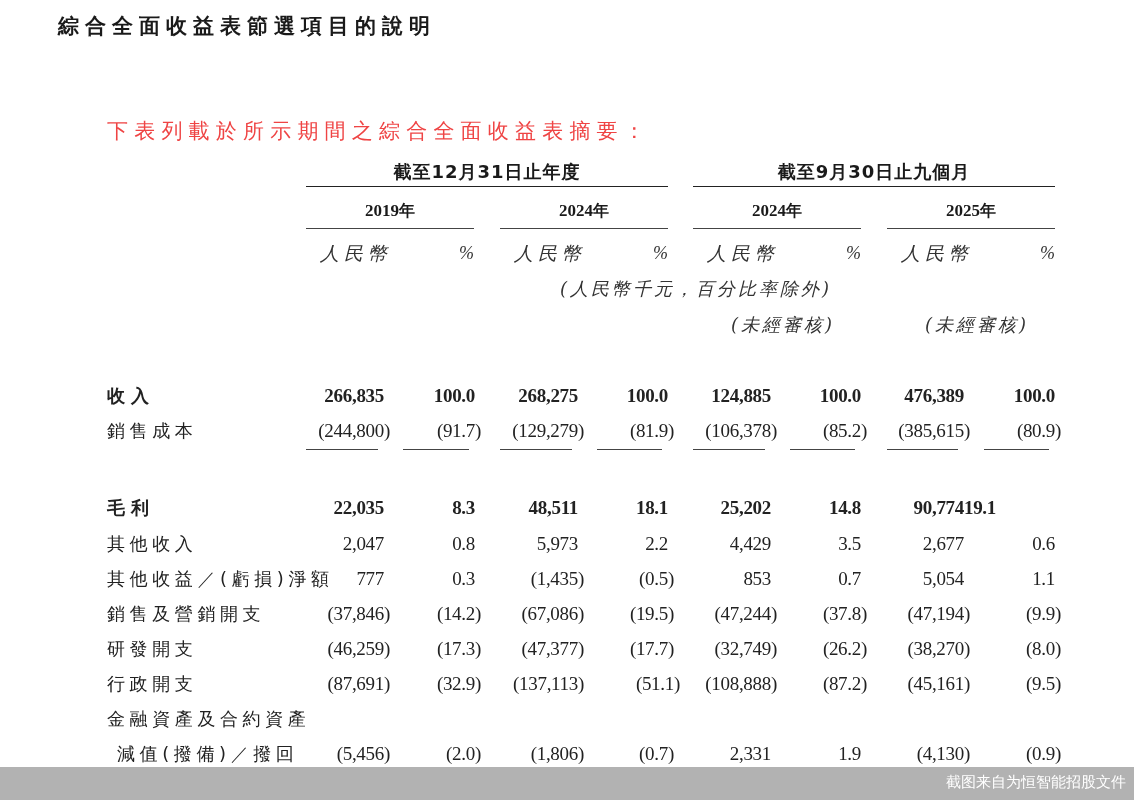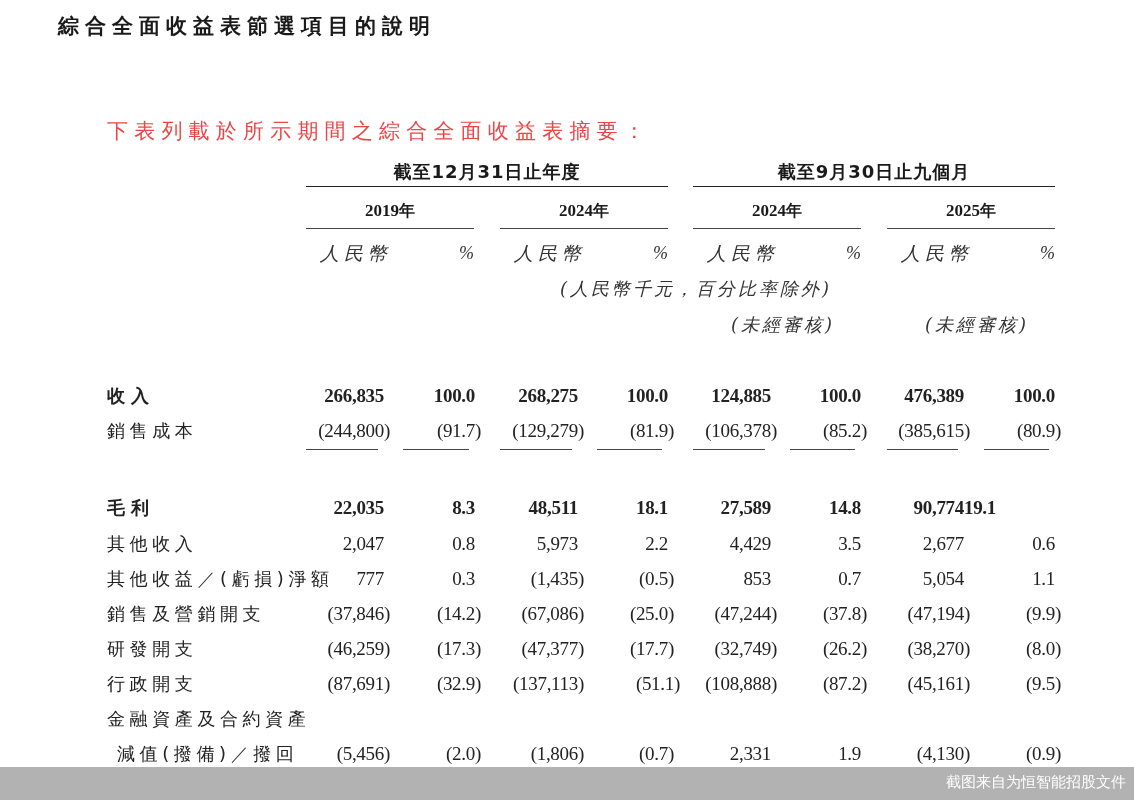--- a/index.html
+++ b/index.html
@@ -121,21 +121,21 @@
     <div class="hline thin" style="top: 449px; left: 790px; width: 65px;"></div>
     <div class="abs cell" style="top: 420px; left: 820px; width: 150px;">(385,615)</div>
     <div class="hline thin" style="top: 449px; left: 887px; width: 71px;"></div>
     <div class="abs cell" style="top: 420px; left: 911px; width: 150px;">(80.9)</div>
     <div class="hline thin" style="top: 449px; left: 984px; width: 65px;"></div>
     <div class="abs row-label bold" style="top: 496px;">毛利</div>
     <div class="abs cell bold" style="top: 497px; left: 234px; width: 150px;">22,035</div>
     <div class="abs cell bold" style="top: 497px; left: 325px; width: 150px;">8.3</div>
     <div class="abs cell bold" style="top: 497px; left: 428px; width: 150px;">48,511</div>
     <div class="abs cell bold" style="top: 497px; left: 518px; width: 150px;">18.1</div>
-    <div class="abs cell bold" style="top: 497px; left: 621px; width: 150px;">27,589</div>
+    <div class="abs cell bold" style="top: 497px; left: 621px; width: 150px;">25,202</div>
     <div class="abs cell bold" style="top: 497px; left: 711px; width: 150px;">14.8</div>
     <div class="abs cell bold" style="top: 497px; left: 814px; width: 150px;">90,774</div>
     <div class="abs cell bold" style="top: 497px; left: 905px; width: 150px; text-align: center;">19.1</div>
     <div class="abs row-label" style="top: 532px;">其他收入</div>
     <div class="abs cell" style="top: 533px; left: 234px; width: 150px;">2,047</div>
     <div class="abs cell" style="top: 533px; left: 325px; width: 150px;">0.8</div>
     <div class="abs cell" style="top: 533px; left: 428px; width: 150px;">5,973</div>
     <div class="abs cell" style="top: 533px; left: 518px; width: 150px;">2.2</div>
     <div class="abs cell" style="top: 533px; left: 621px; width: 150px;">4,429</div>
     <div class="abs cell" style="top: 533px; left: 711px; width: 150px;">3.5</div>
@@ -147,21 +147,21 @@
     <div class="abs cell" style="top: 568px; left: 434px; width: 150px;">(1,435)</div>
     <div class="abs cell" style="top: 568px; left: 524px; width: 150px;">(0.5)</div>
     <div class="abs cell" style="top: 568px; left: 621px; width: 150px;">853</div>
     <div class="abs cell" style="top: 568px; left: 711px; width: 150px;">0.7</div>
     <div class="abs cell" style="top: 568px; left: 814px; width: 150px;">5,054</div>
     <div class="abs cell" style="top: 568px; left: 905px; width: 150px;">1.1</div>
     <div class="abs row-label" style="top: 602px;">銷售及營銷開支</div>
     <div class="abs cell" style="top: 603px; left: 240px; width: 150px;">(37,846)</div>
     <div class="abs cell" style="top: 603px; left: 331px; width: 150px;">(14.2)</div>
     <div class="abs cell" style="top: 603px; left: 434px; width: 150px;">(67,086)</div>
-    <div class="abs cell" style="top: 603px; left: 524px; width: 150px;">(25.0)</div>
+    <div class="abs cell" style="top: 603px; left: 524px; width: 150px;">(19.5)</div>
     <div class="abs cell" style="top: 603px; left: 627px; width: 150px;">(47,244)</div>
     <div class="abs cell" style="top: 603px; left: 717px; width: 150px;">(37.8)</div>
     <div class="abs cell" style="top: 603px; left: 820px; width: 150px;">(47,194)</div>
     <div class="abs cell" style="top: 603px; left: 911px; width: 150px;">(9.9)</div>
     <div class="abs row-label" style="top: 637px;">研發開支</div>
     <div class="abs cell" style="top: 638px; left: 240px; width: 150px;">(46,259)</div>
     <div class="abs cell" style="top: 638px; left: 331px; width: 150px;">(17.3)</div>
     <div class="abs cell" style="top: 638px; left: 434px; width: 150px;">(47,377)</div>
     <div class="abs cell" style="top: 638px; left: 524px; width: 150px;">(17.7)</div>
     <div class="abs cell" style="top: 638px; left: 627px; width: 150px;">(32,749)</div>

